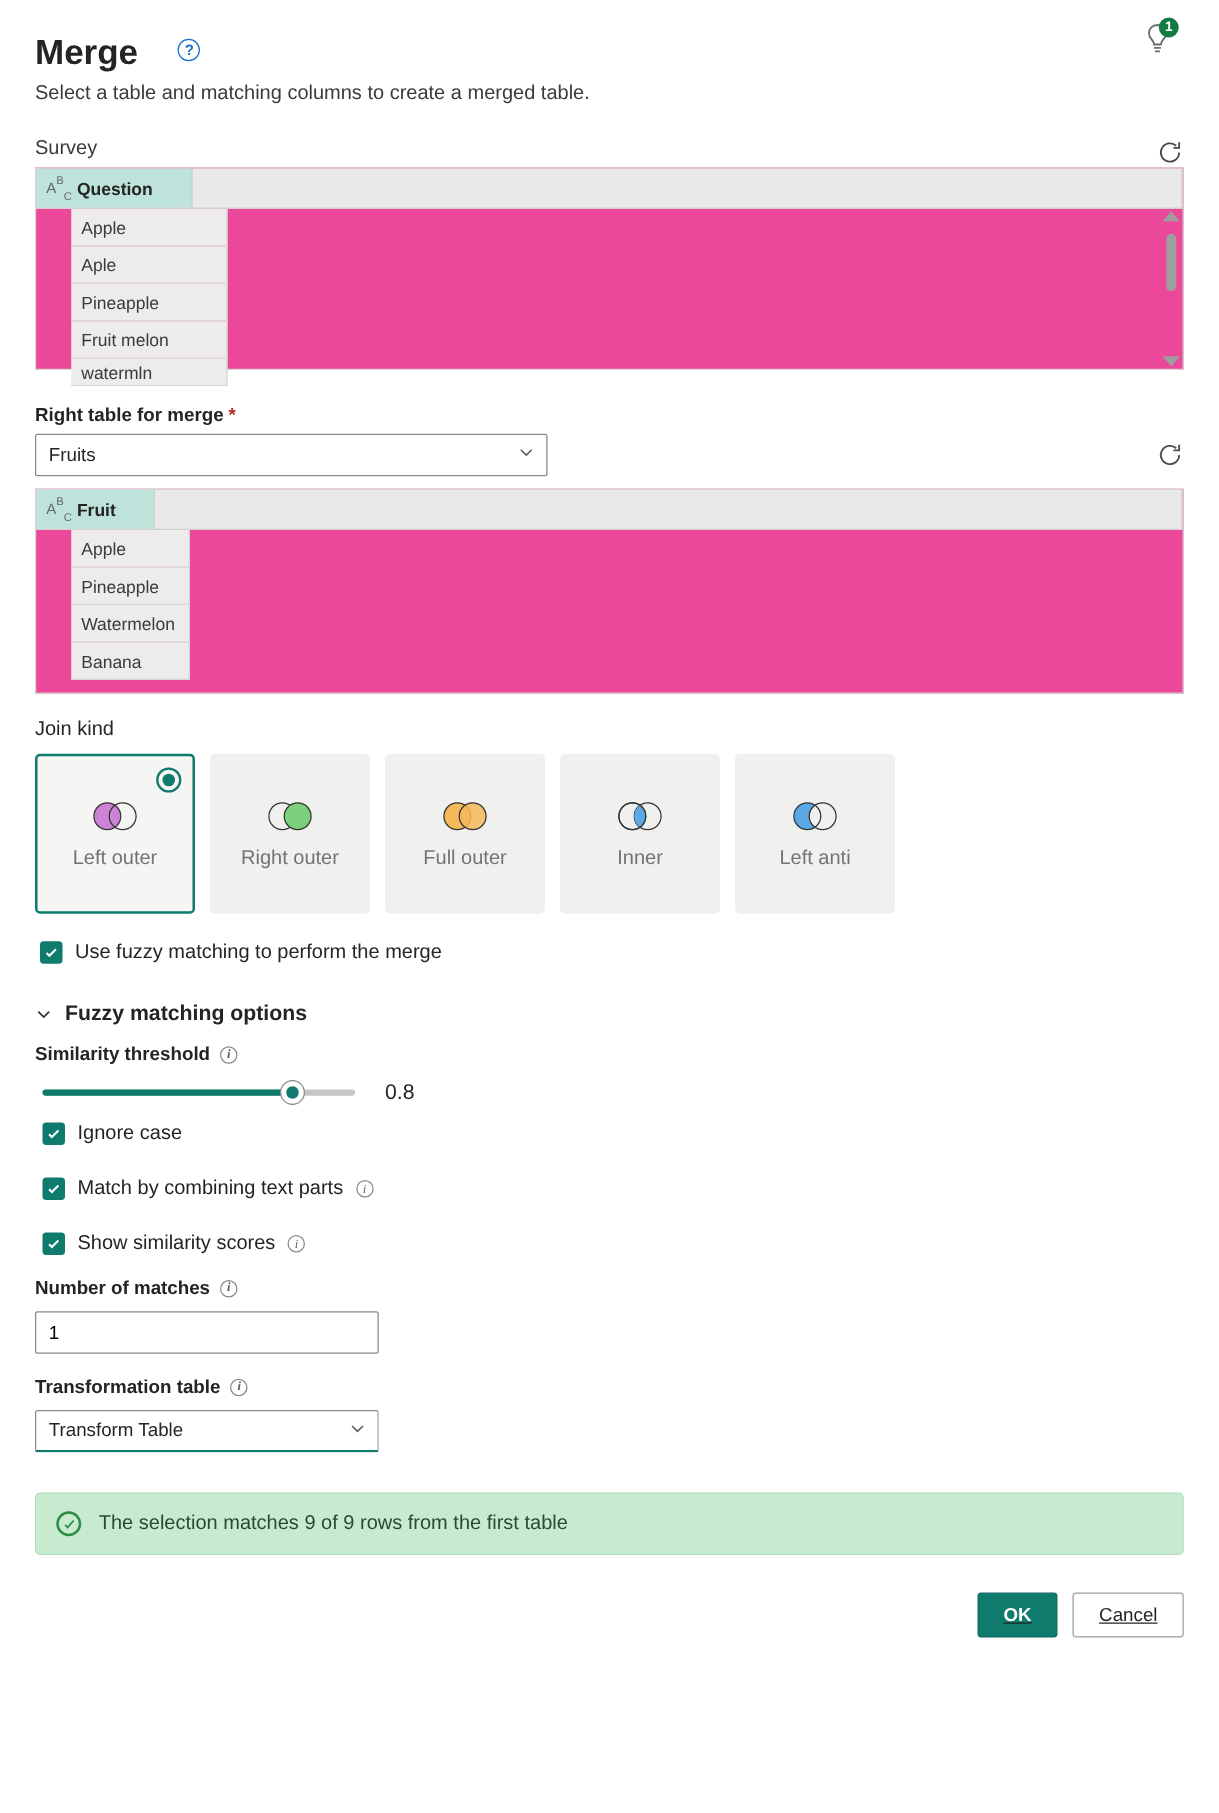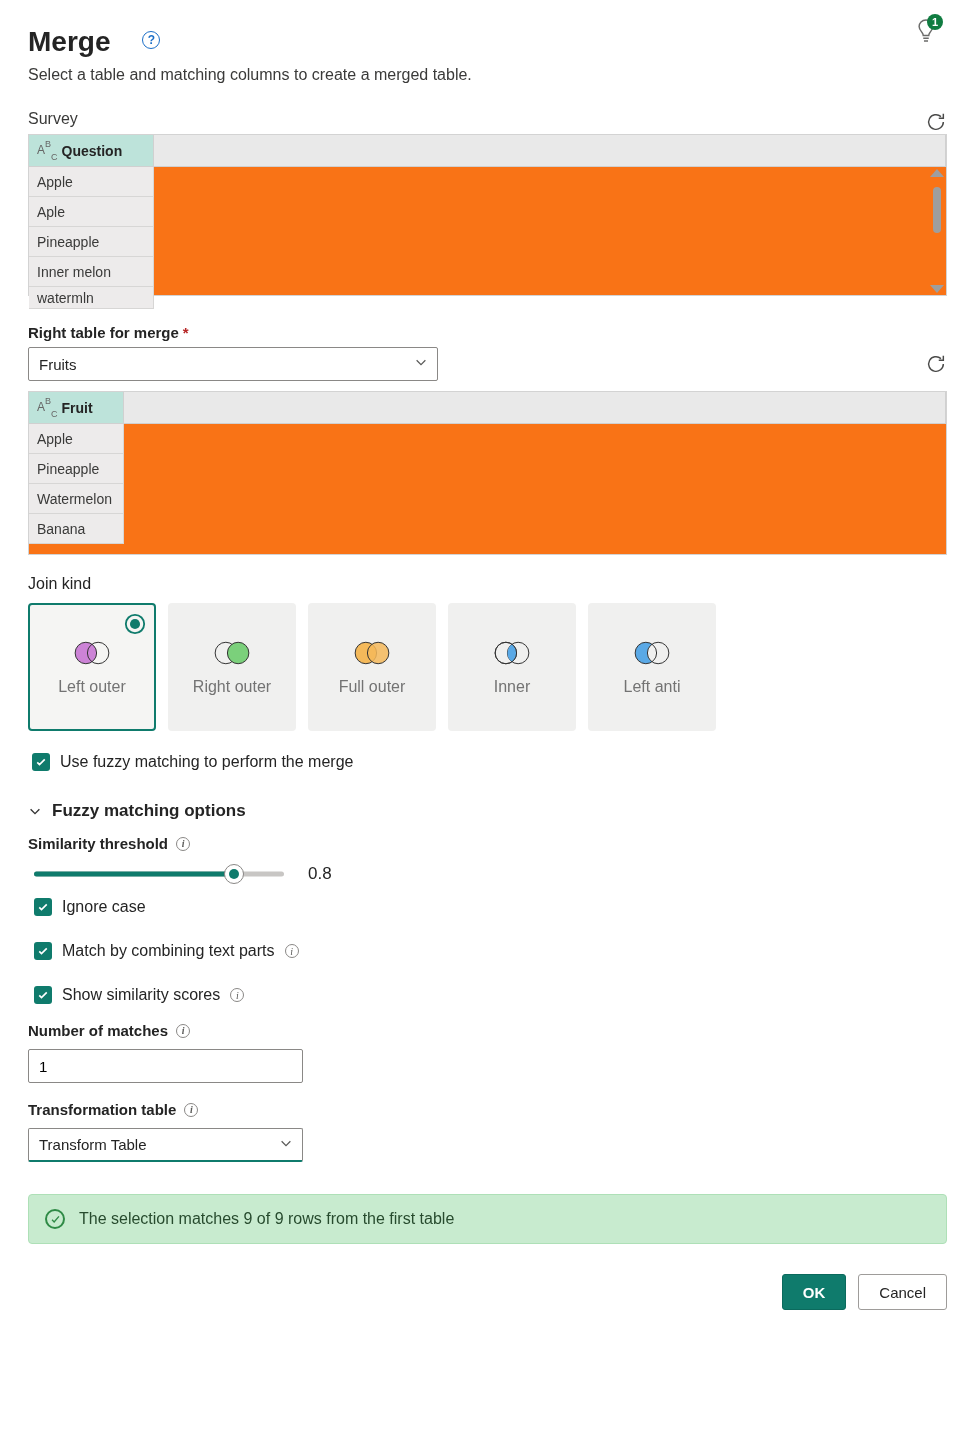--- a/index.html
+++ b/index.html
@@ -23,31 +23,31 @@
   h1.title{font-size:28px;font-weight:700;margin:6px 0 2px 0;}
   .help-circle{width:18px;height:18px;border:1.5px solid var(--blue);border-radius:50%;color:var(--blue);display:inline-flex;align-items:center;justify-content:center;font-size:12px;font-weight:700;}
   .hint-bulb{position:absolute;top:18px;right:38px;cursor:pointer;}
   .hint-bulb svg{width:22px;height:26px;}
   .bulb-badge{position:absolute;top:-4px;right:-6px;background:#107c41;color:#fff;border-radius:16px;font-size:11px;font-weight:700;min-width:16px;height:16px;display:flex;align-items:center;justify-content:center;padding:0 3px;}
   .subtitle{font-size:16px;color:#3a3a39;margin:6px 0 26px 0;}
   .label{font-size:16px;color:#3a3a39;margin:0 0 6px 0;}
   .refresh{width:22px;height:22px;cursor:pointer;}
   .table-hdr{display:flex;align-items:center;justify-content:space-between;}
 
-  .grid{border:1px solid var(--border2);position:relative;background:#f97316;}
+  .grid{border:1px solid var(--border2);position:relative;background:#ec4899;}
   .grid.first{height:162px;margin-bottom:28px;}
   .grid.second{height:164px;}
   .ghead{background:var(--gridbg);border-bottom:1px solid #d0d0d0;height:32px;display:flex;}
   .ghead .col{display:flex;align-items:center;padding:0 8px;gap:4px;font-size:14px;font-weight:700;border-right:1px solid #d0d0d0;}
   .ghead .col.sel{background:var(--sel);}
   .abc{font-size:12px;font-weight:400;color:#666;}
   .abc sup{font-size:9px;position:relative;top:-2px;}
   .abc sub{font-size:9px;position:relative;bottom:-2px;}
   .grow{flex:1;}
-  .gbody{overflow:hidden;}
+  .gbody{overflow:hidden;padding-left:28px;}
   .row{display:flex;}
   .cell{height:30px;display:flex;align-items:center;padding:0 8px;font-size:14px;color:#3a3a39;background:var(--cellbg);border-bottom:1px solid #d7d6d5;border-right:1px solid #d7d6d5;}
   .col-q{width:125px;}
   .col-f{width:95px;}
 
   .scrollbar{position:absolute;right:2px;top:34px;bottom:2px;width:14px;display:flex;flex-direction:column;align-items:center;}
   .tri-up,.tri-down{width:0;height:0;border-left:7px solid transparent;border-right:7px solid transparent;cursor:pointer;}
   .tri-up{border-bottom:8px solid #9e9e9e;margin-bottom:4px;}
   .tri-down{border-top:8px solid #9e9e9e;margin-top:4px;}
   .thumb{width:8px;height:46px;background:#9e9e9e;border-radius:4px;margin-top:6px;}
@@ -88,21 +88,21 @@
 
   .sub-chk-row{display:flex;align-items:center;gap:10px;margin:14px 0 0 6px;}
 
   .num-input{width:275px;height:34px;border:1px solid #8a8886;border-radius:2px;padding:0 10px;font-size:15px;background:#fff;}
   .field-block{margin:18px 0 0 0;}
 
   .status{margin:32px 0 0 0;background:var(--green-bar);border:1px solid var(--green-bar-border);border-radius:4px;padding:14px 16px;display:flex;align-items:center;gap:14px;font-size:16px;color:#274b2e;}
   .status-icon{width:20px;height:20px;border:2px solid #2f8a46;border-radius:50%;display:flex;align-items:center;justify-content:center;}
   .status-icon svg{width:11px;height:11px;}
 
-  .footer{display:flex;justify-content:flex-end;gap:12px;margin:30px 0 0 0;}
+  .footer{display:flex;justify-content:flex-end;gap:12px;margin:30px 0 0 0;text-decoration:underline;}
   .btn{height:36px;padding:0 20px;border-radius:3px;font-size:15px;font-weight:700;cursor:pointer;display:inline-flex;align-items:center;}
   .btn.primary{background:var(--teal);border:1px solid var(--teal-dark);color:#fff;}
   .btn.secondary{background:#fff;border:1px solid #9e9c9a;color:#242424;font-weight:400;}
 </style>
 </head>
 <body>
 
 <div class="page">
 
   <div class="hint-bulb">
@@ -139,21 +139,21 @@
       <div class="row">
           <div class="cell col-q">Apple</div>
         </div>
       <div class="row">
           <div class="cell col-q">Aple</div>
         </div>
       <div class="row">
           <div class="cell col-q">Pineapple</div>
         </div>
       <div class="row">
-          <div class="cell col-q">Inner melon</div>
+          <div class="cell col-q">Fruit melon</div>
         </div>
       <div class="row">
           <div class="cell col-q" style="height:22px">watermln</div>
         </div>
     </div>
     <div class="scrollbar">
       <div class="tri-up"></div>
       <div class="thumb"></div>
       <div style="flex:1"></div>
       <div class="tri-down"></div>

